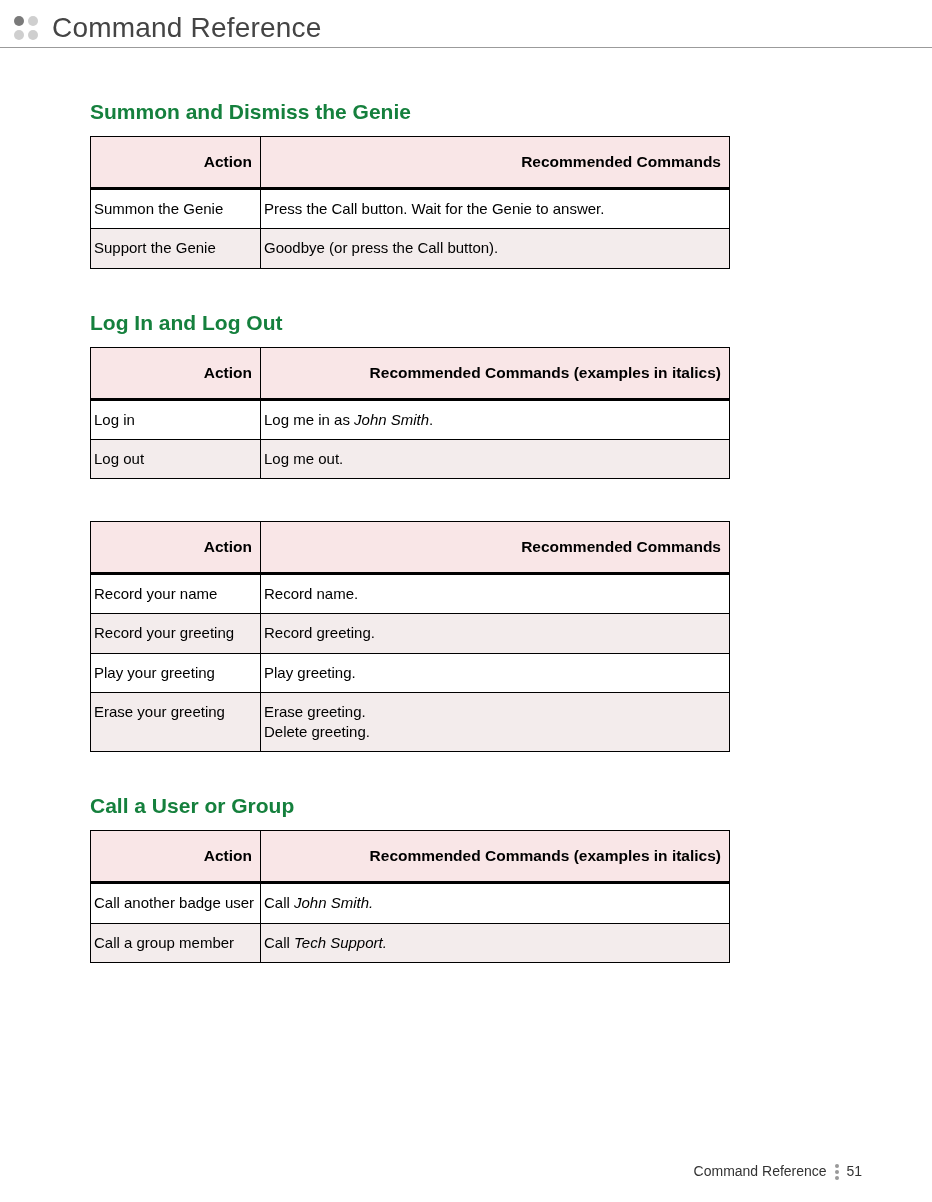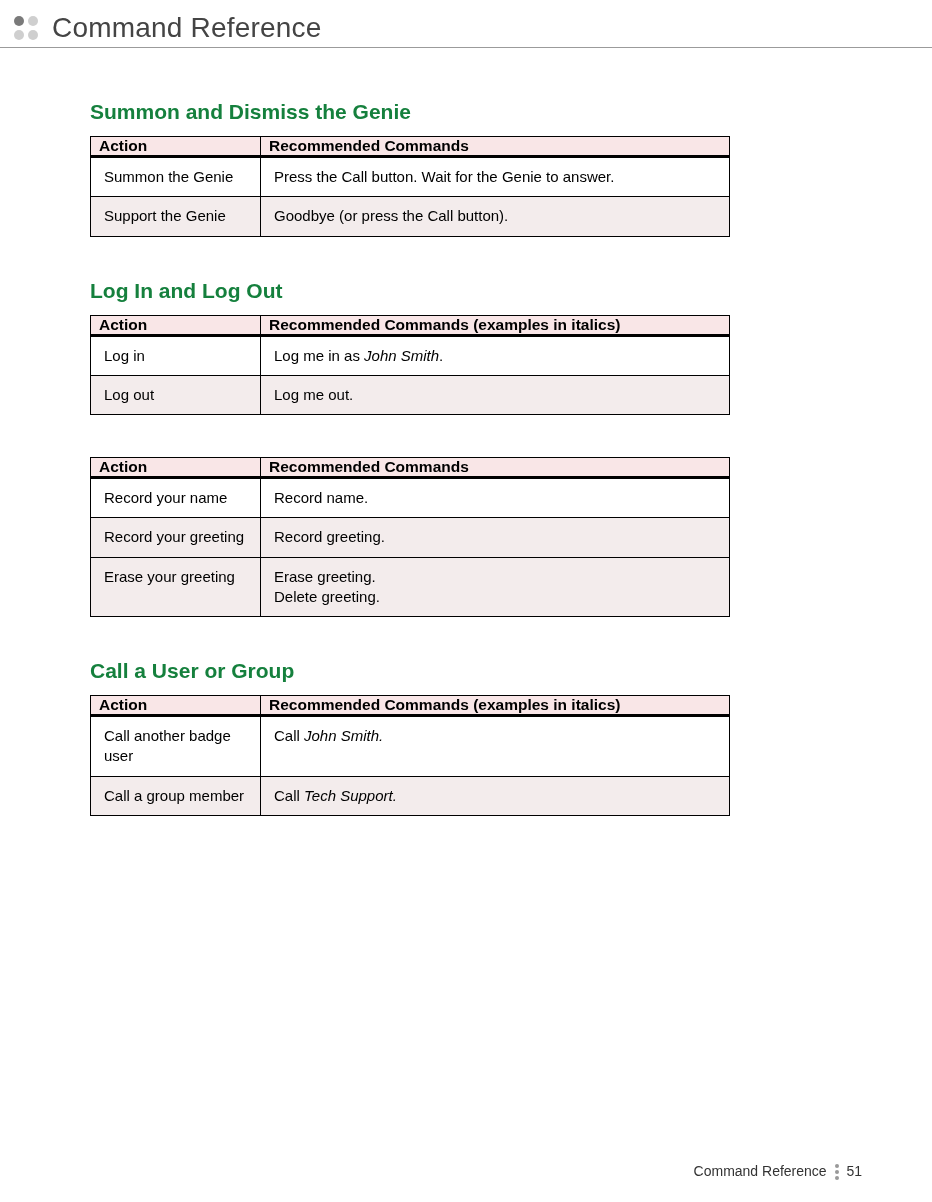--- a/index.html
+++ b/index.html
@@ -48,31 +48,31 @@
       width: 640px;
       border-collapse: collapse;
       margin-bottom: 42px;
       font-size: 15px;
     }
     table.cmd thead tr {
       background: #f9e6e7;
     }
     table.cmd thead th {
       font-weight: 700;
-      text-align: left;
-      padding: 0 8px;
+      text-align: right;
+      padding: 16px 8px;
       border: 1px solid #000;
       border-bottom: 3px solid #000;
       font-stretch: condensed;
       font-size: 15.5px;
       margin-left: 36px;
     }
     table.cmd tbody td {
       border: 1px solid #000;
-      padding: 9px 13px;
+      padding: 9px 3px;
       vertical-align: top;
       line-height: 1.35;
     }
     table.cmd tbody tr.alt {
       background: #f3ecec;
     }
     table.cmd col.action { width: 170px; }
     .em-italic { font-style: italic; text-align: right; }
     .footer {
       position: absolute;
@@ -172,20 +172,24 @@
       </thead>
     <tbody>
       <tr>
         <td>Record your name</td>
         <td class="rcell">Record name.</td>
       </tr>
       <tr class="alt">
         <td>Record your greeting</td>
         <td class="rcell">Record greeting.</td>
       </tr>
+      <tr>
+        <td>Play your greeting</td>
+        <td class="rcell">Play greeting.</td>
+      </tr>
       <tr class="alt">
         <td>Erase your greeting</td>
         <td class="rcell">Erase greeting.
 Delete greeting.</td>
       </tr>
     </tbody>
   </table>
 
   <div class="section-title">Call a User or Group</div>
   <table class="cmd">

